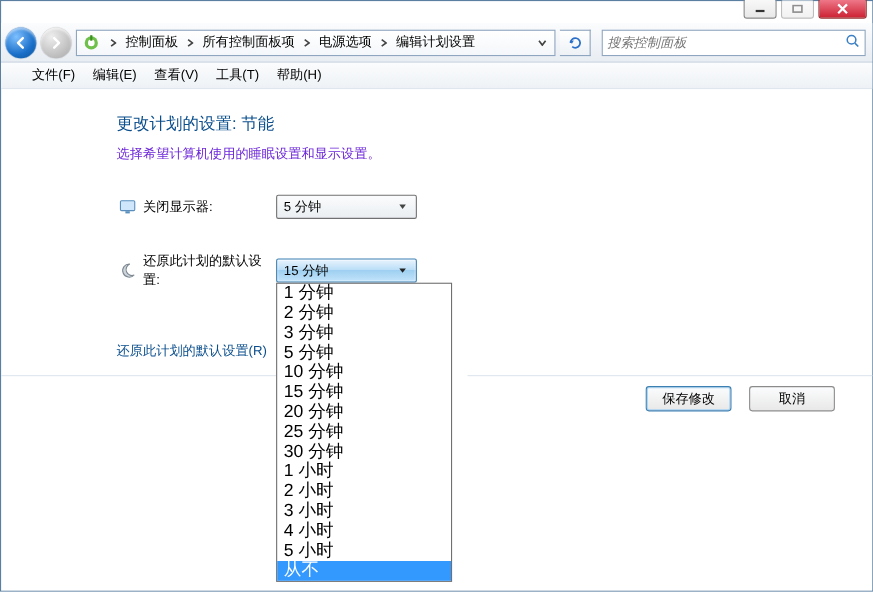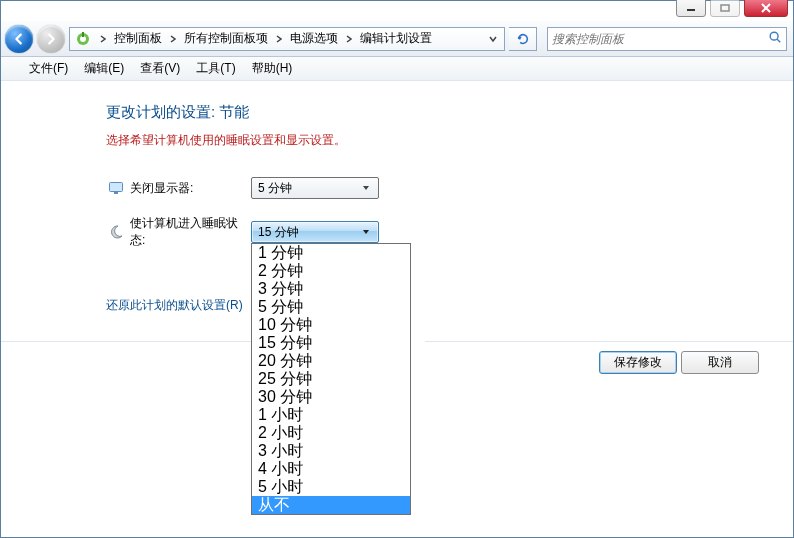--- a/index.html
+++ b/index.html
@@ -26,43 +26,43 @@
 .refresh { width: 28px; height: 24px; border: 1px solid #8ea6bf; border-left: 0; background: linear-gradient(#fff,#eef2f6); display: flex; align-items: center; justify-content: center; }
 .searchbox { width: 240px; height: 24px; border: 1px solid #8ea6bf; background: #fff; margin-left: 6px; display: flex; align-items: center; padding: 0 4px; gap: 21px; }
 .searchbox input { border: 0; outline: 0; flex: 1; font-style: italic; color: #888; font-size: 12px; background: transparent; }
 .searchbox .sicon { color: #3b7fc4; }
 
 .menubar { height: 24px; border-bottom: 1px solid #dfe6ee; background: linear-gradient(#fbfcfd,#eef2f6); display: flex; align-items: center; padding: 0 22px; gap: 4px; }
 .menuitem { padding: 2px 6px; border-radius: 3px; cursor: default; }
 
 .content { padding: 22px 0 0 105px; position: relative; height: calc(100% - 80px); }
 .page-title { font-size: 15px; color: #0a4e8c; margin-bottom: 10px; }
-.page-sub { color: #b91c1c; margin-bottom: 28px; }
-
-.row { display: flex; align-items: center; margin-bottom: 16px; }
+.page-sub { color: #6d28d9; margin-bottom: 28px; }
+
+.row { display: flex; align-items: center; margin-bottom: 30px; }
 .row .ricon { width: 20px; display: inline-flex; justify-content: center; }
 .row .rlabel { width: 125px; padding-left: 4px; }
 .combo { width: 128px; height: 22px; border: 1px solid #707070; border-radius: 2px; background: linear-gradient(#fbfcfd,#eaeef2); display: flex; align-items: center; padding: 0 4px 0 6px; position: relative; cursor: default; }
 .combo.open { border-color: #3c7fb1; background: linear-gradient(#e9f3fd,#bcdff7 45%,#9ccef0 46%,#c3e4fb); box-shadow: inset 0 0 0 1px rgba(255,255,255,.5); }
 .combo .ctext { flex: 1; }
 .combo .carrow { width: 16px; height: 18px; display: inline-flex; align-items: center; justify-content: center; }
 .combo .carrow svg { width: 8px; height: 6px; }
 
 .dropdown { position: absolute; left: -1px; top: 21px; width: 160px; border: 1px solid #707070; background: #fff; z-index: 50; }
 .dropdown .opt { padding: 1px 6px; line-height: 16px; font-size: 16px; cursor: default; }
 .dropdown .opt.selected { background: #3399ff; color: #fff; }
 
 .links { margin-top: 12px; }
 .link { color: #0a4e8c; margin-bottom: 14px; cursor: pointer; display: block; }
 
 .hr { border-top: 1px solid #dfe6ee; position: absolute; height: 0; }
 .hr.left { left: 0; width: 264px; }
 .hr.right { left: 424px; right: 0; }
 
-.btnrow { position: absolute; right: 34px; display: flex; gap: 4px; }
+.btnrow { position: absolute; right: 34px; display: flex; gap: 16px; }
 .btn { min-width: 78px; height: 23px; padding: 0 14px; border: 1px solid #8b8b8b; border-radius: 3px; background: linear-gradient(#fbfcfd,#e8e8e8); display: inline-flex; align-items: center; justify-content: center; cursor: pointer; font-size: 12px; }
 .btn.primary { border-color: #3c7fb1; box-shadow: 0 0 0 1px #a6d2f2 inset; }
 </style>
 </head>
 <body>
 
 <div class="window">
 
   <div class="titlebar-controls">
     <div class="tbtn">
@@ -178,21 +178,21 @@
         </span>
       </div>
     </div>
 
     <div class="row" style="margin-bottom:0">
       <span class="ricon">
         <svg width="16" height="16" viewBox="0 0 16 16">
             <path d="M10 2a6 6 0 1 0 4 10 5 5 0 0 1-4-10Z" fill="#cfd5da" stroke="#7c8892"></path>
           </svg>
       </span>
-      <span class="rlabel">使计算机进入睡眠状态:</span>
+      <span class="rlabel">还原此计划的默认设置:</span>
       <div class="combo open">
         <span class="ctext">15 分钟</span>
         <span class="carrow">
           <svg viewBox="0 0 8 6">
               <path d="M1 1 L4 5 L7 1 Z" fill="#222"></path>
             </svg>
         </span>
         <div class="dropdown" id="sleep-dropdown">
             <div class="opt">1 分钟</div>
             <div class="opt">2 分钟</div>

